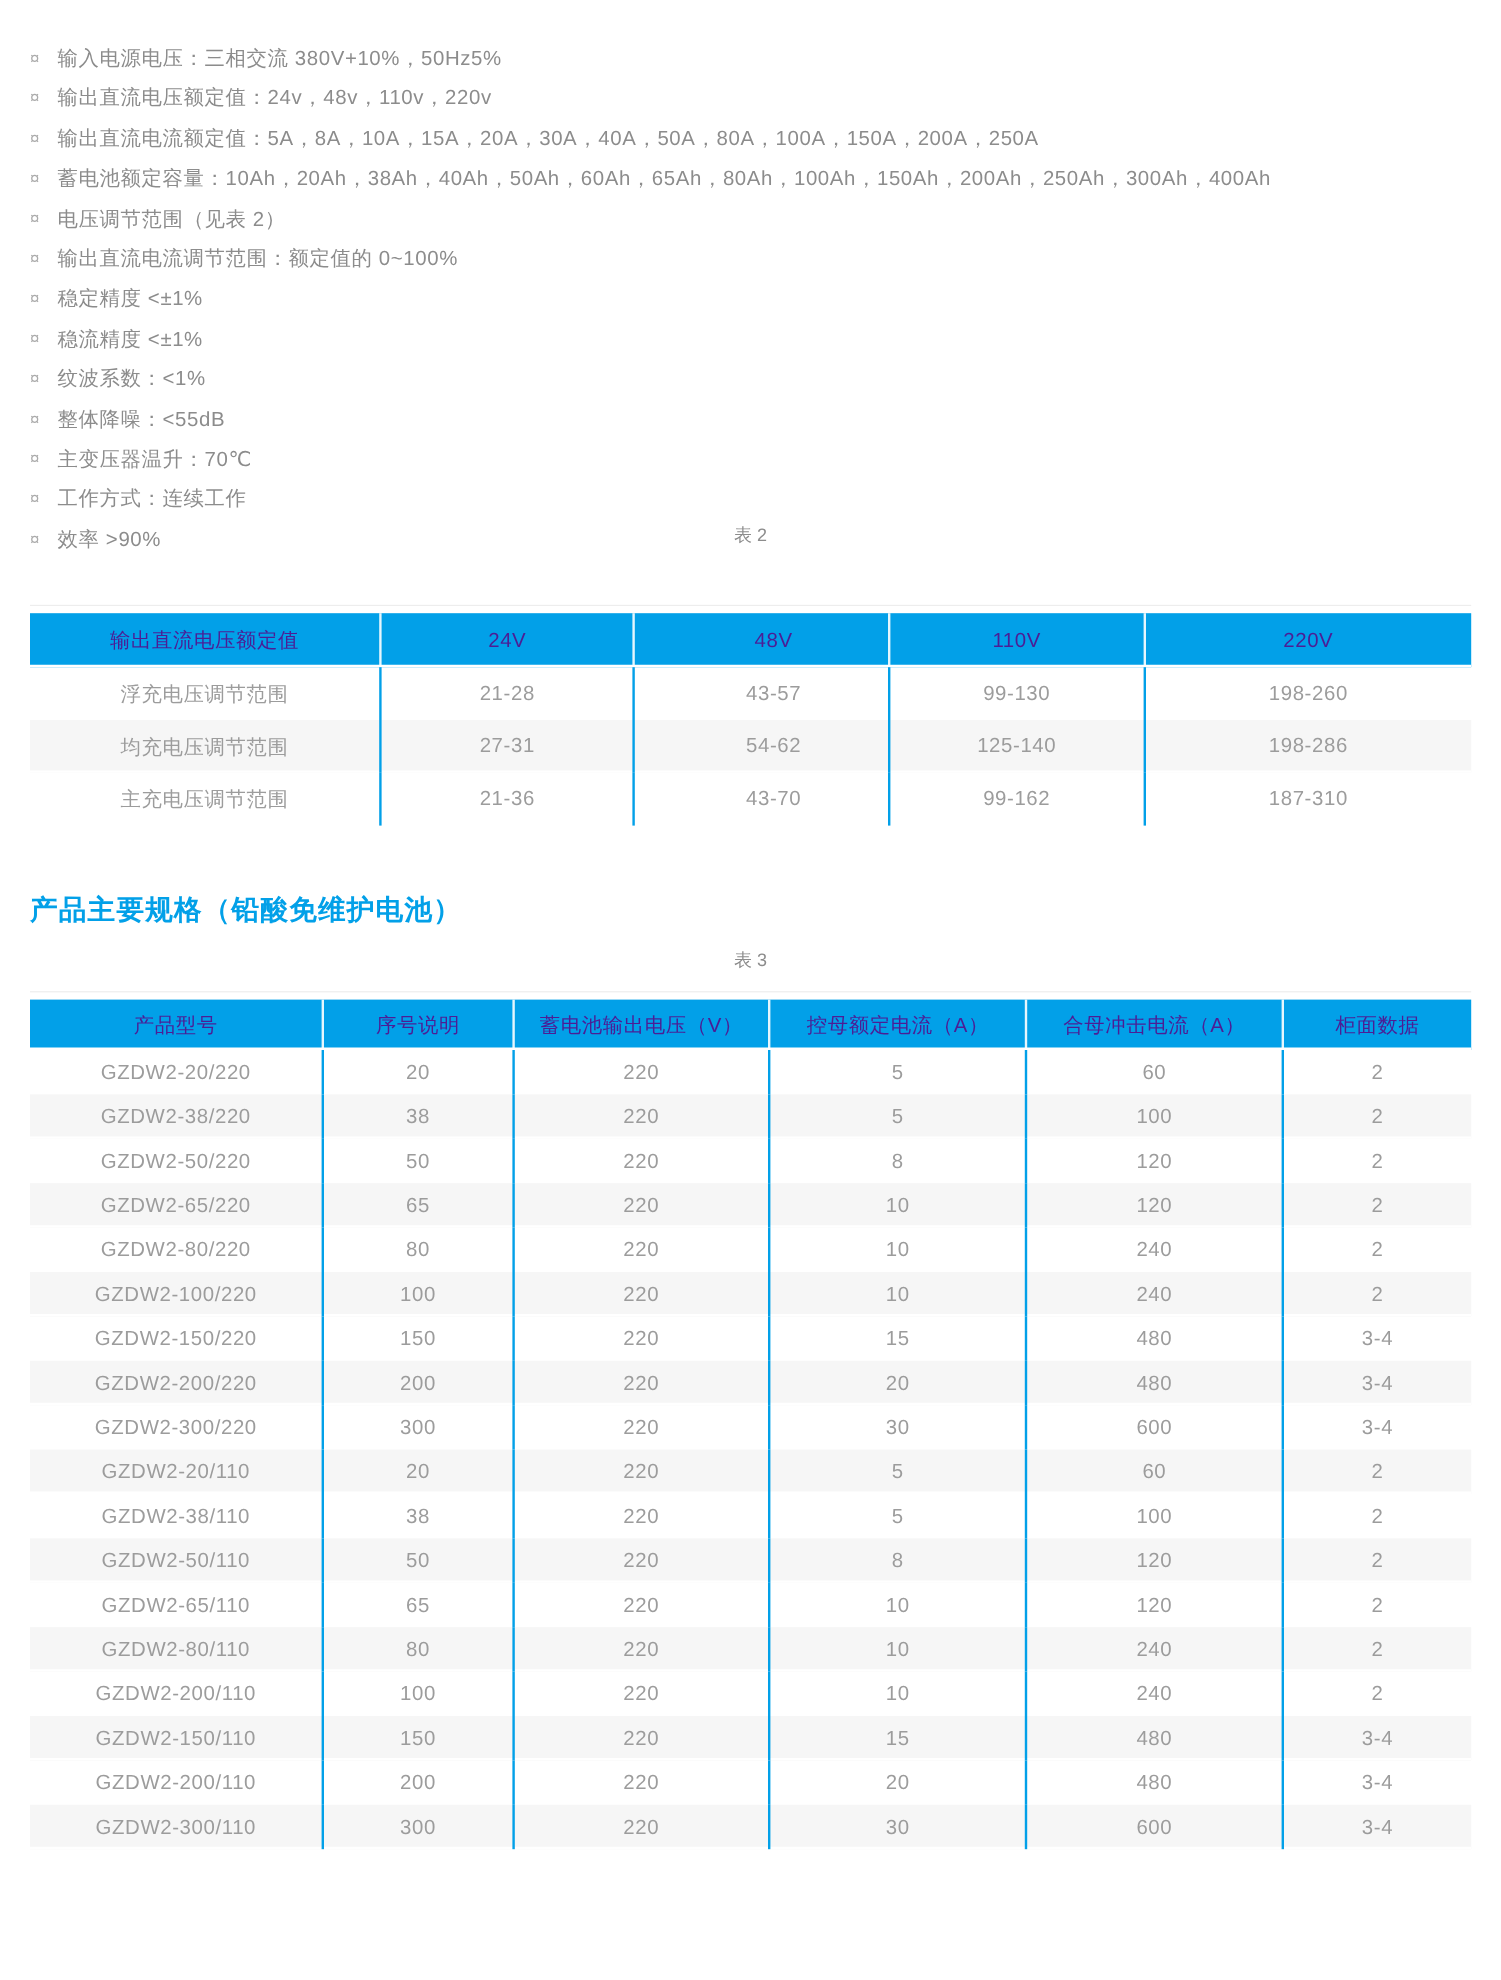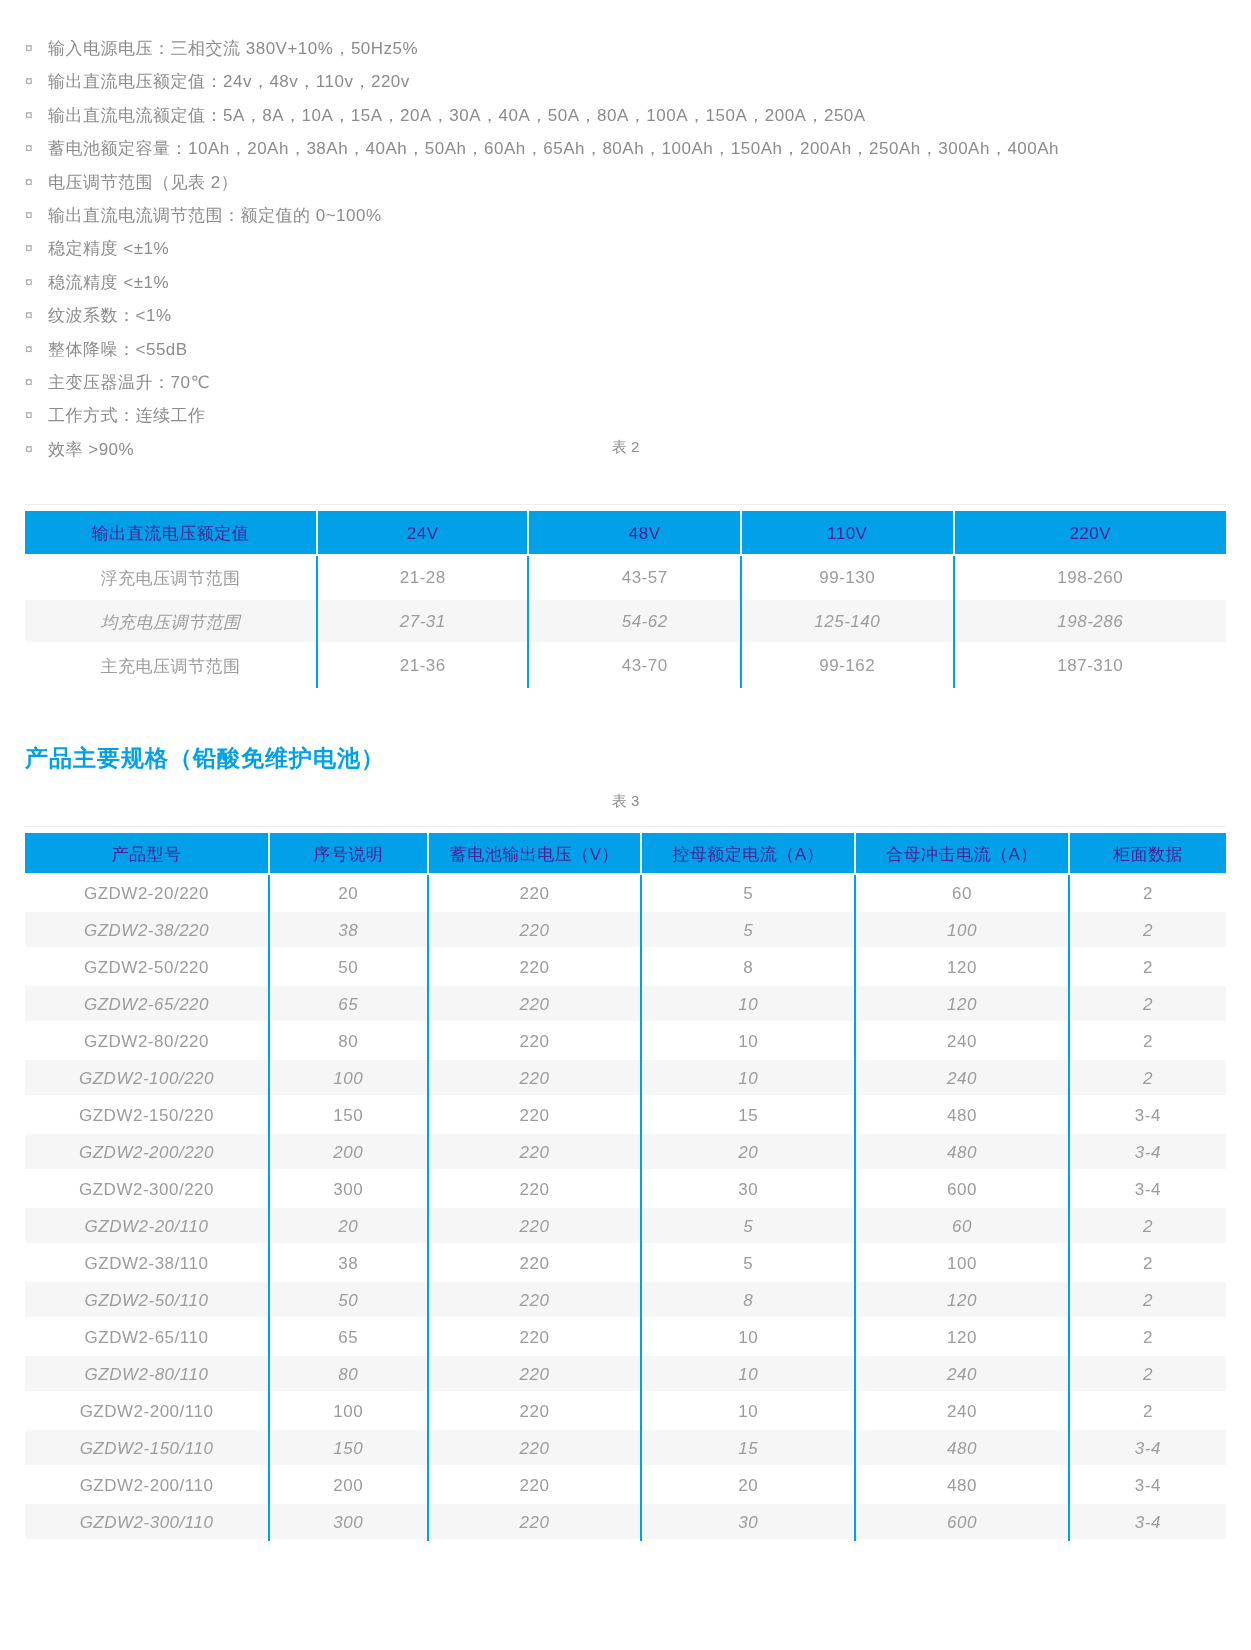--- a/index.html
+++ b/index.html
@@ -33,21 +33,21 @@
   .trow{display:flex;box-shadow:inset 0 -2px 0 #ffffff;}
   .tcell{
     display:flex;align-items:center;justify-content:center;
     font-size:17px;color:var(--celltxt);letter-spacing:0.5px;
     border-right:2px solid var(--accent);
   }
   .tcell:last-child{border-right:none;}
   .trow.thead{background:var(--accent);}
   .trow.thead .tcell{color:#4c1d95;border-right:2px solid rgba(255,255,255,0.9);}
   .trow.thead .tcell:last-child{border-right:none;}
-  .trow.alt{background:var(--alt);font-style:italic;}
+  .trow.alt{background:var(--alt);}
 
   #t2 .trow{height:44px;}
   #t2 .trow.thead{height:45px;}
   #t3 .trow{height:37px;}
   #t3 .trow.thead{height:42px;}
 
   
   #t2 .tcell:nth-child(1){width:24.4%;}
   #t2 .tcell:nth-child(2){width:17.6%;}
   #t2 .tcell:nth-child(3){width:17.7%;padding-left:20px;}

